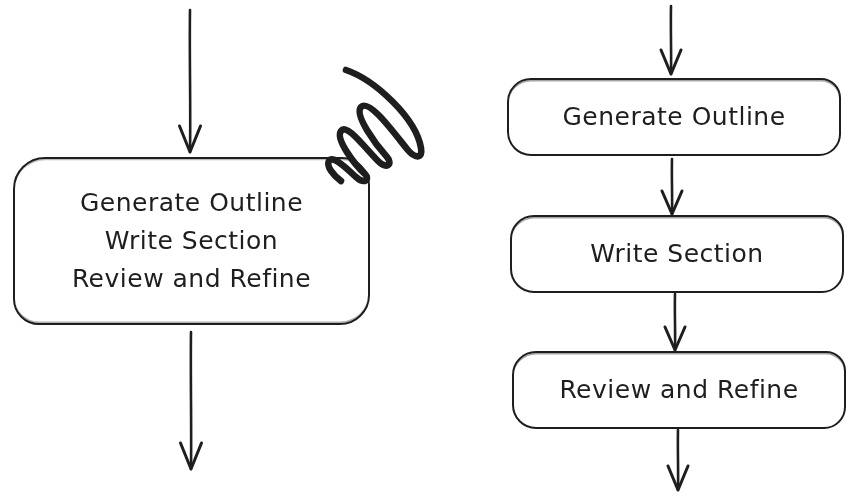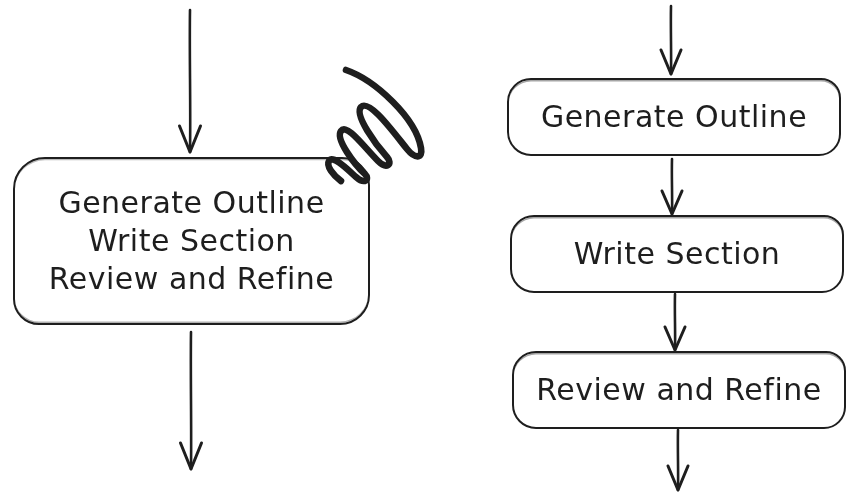--- a/index.html
+++ b/index.html
@@ -21,21 +21,21 @@
   .arrow-line{stroke:var(--stroke);stroke-width:2.6;fill:none;stroke-linecap:round;}
   .arrow-head{stroke:var(--stroke);stroke-width:3;fill:none;stroke-linecap:round;stroke-linejoin:round;}
   .scribble-path{stroke:var(--stroke);stroke-width:6.6;fill:none;stroke-linecap:round;stroke-linejoin:round;}
 
   .node{
     background:#fff;
     border:2.3px solid var(--stroke);
     display:flex;flex-direction:column;
     align-items:center;justify-content:center;
     text-align:center;
-    font-size:30px;
+    font-size:25px;
     letter-spacing:0.5px;
     line-height:38px;
   }
   .node.big{
     left:13px;top:157px;width:357px;height:168px;
     border-radius:32px 28px 30px 26px;
     box-shadow:inset 0 -2px 0 -0.5px rgba(30,30,30,0.35), inset 0 2px 0 -0.7px rgba(30,30,30,0.3);
   }
   .node.small{
     width:334px;height:78px;

